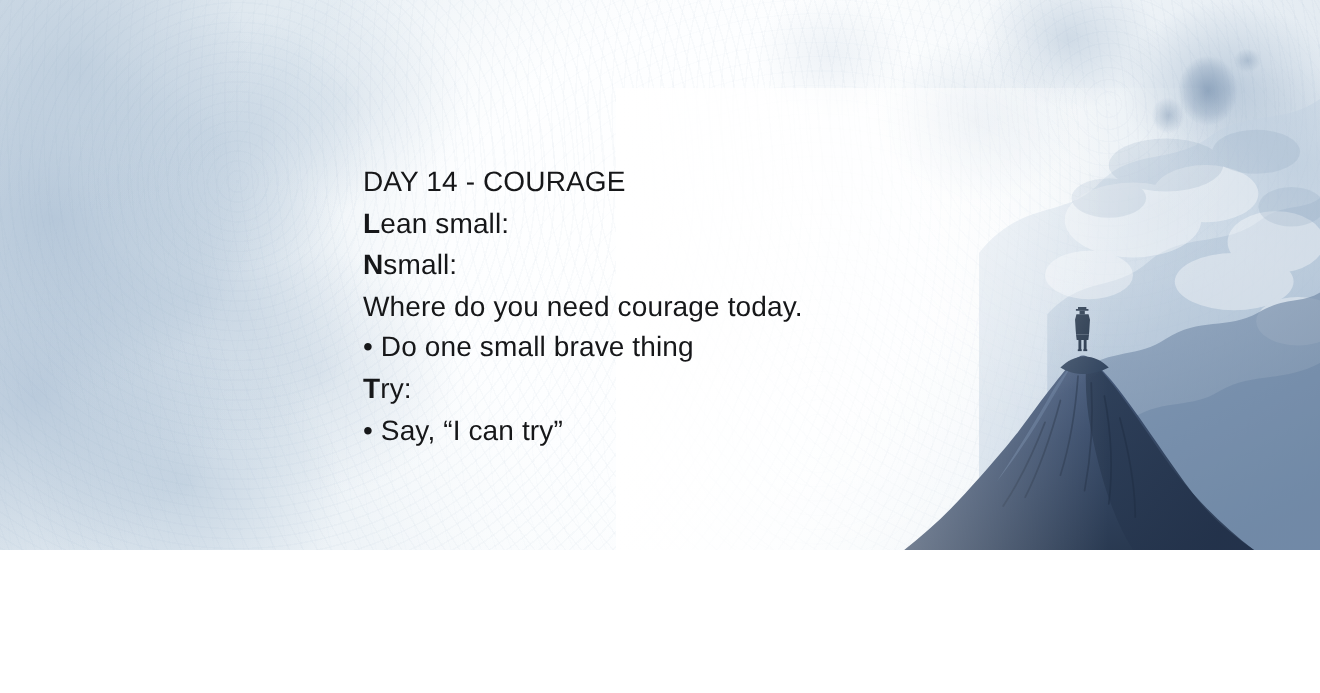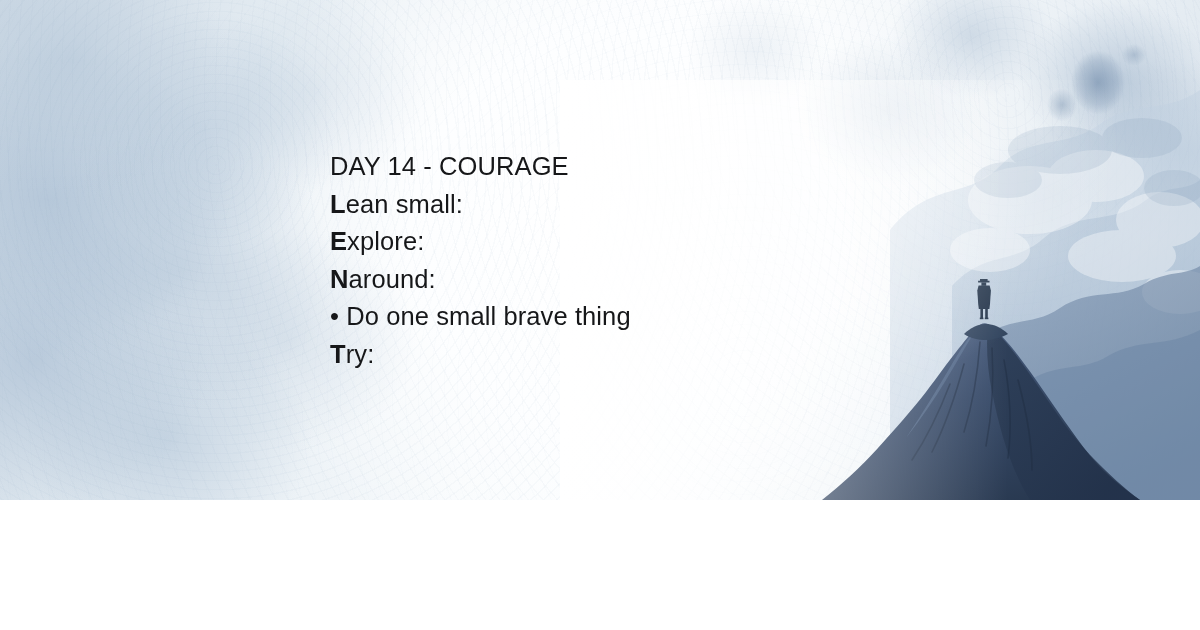--- a/index.html
+++ b/index.html
@@ -230,26 +230,27 @@
     </svg>
   </div>
 
   <div class="text-block">
 
     <div class="line title"><span>DAY 14 - COURAGE</span></div>
 
     <div class="line"><span class="cap">L</span><span>ean small:</span></div>
 
 
-    <div class="line"><span class="cap">E</span><span>xplore:</span></div>
-
-
-    <div class="line"><span class="cap">N</span><span>around:</span></div>
-
+
+
+    <div class="line"><span class="cap">N</span><span>small:</span></div>
+
+    <div class="line"><span>Where do you need courage today.</span></div>
 
     <div class="line"><span>• Do one small brave thing</span></div>
 
     <div class="line"><span class="cap">T</span><span>ry:</span></div>
 
+    <div class="line"><span>• Say, “I can try”</span></div>
 
   </div>
 
 </div>
 
 </body></html>

